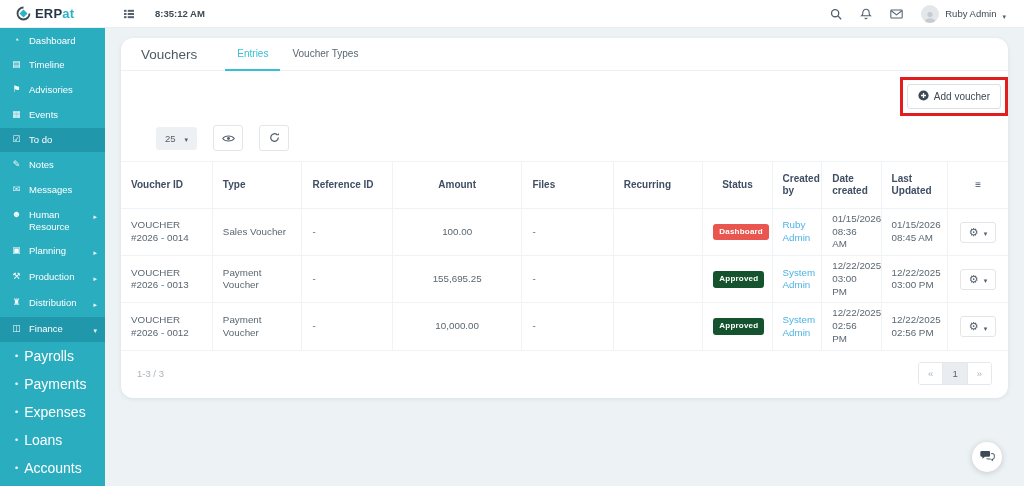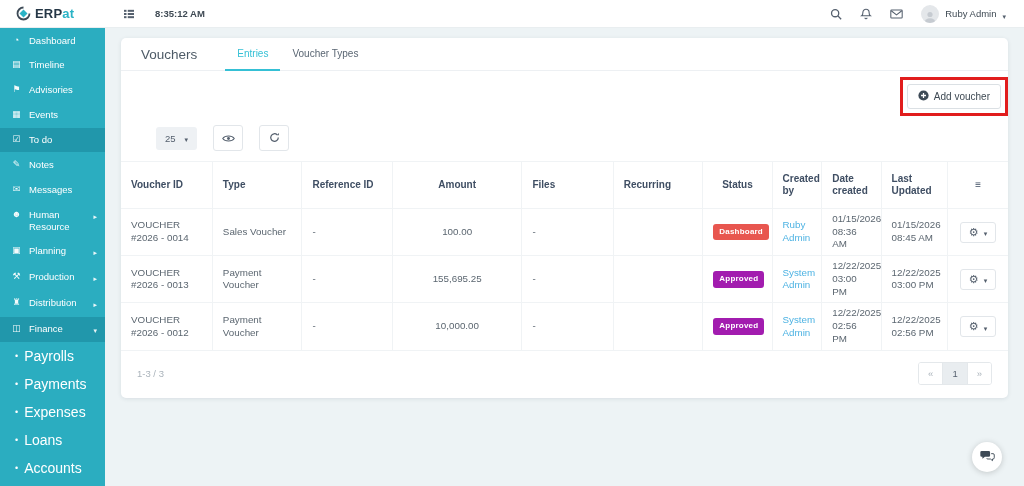--- a/index.html
+++ b/index.html
@@ -32,21 +32,21 @@
   .side-item .icn { width:11px; font-size:9px; opacity:.95; flex:none; text-align:center; }
   .side-item .lbl { flex:1; }
   .side-item .cv { margin-left:auto; padding-top:1px; }
   .side-item.active { background:#2197ab; }
   .sub-item { display:flex; align-items:center; gap:6px; padding:6px 8px 6px 15px;
               font-size:14px; cursor:pointer; }
   .sub-item::before { content:"•"; font-size:9px; }
 
   
   .main { position:absolute; left:105px; top:28px; right:0; bottom:0; padding:10px 16px; overflow:hidden; }
-  .card { background:#fff; border-radius:5px; box-shadow:0 1px 4px rgba(30,50,70,.10); }
+  .card { background:#fff; border-radius:12px; box-shadow:0 1px 4px rgba(30,50,70,.10); }
 
   .card-header { display:flex; align-items:stretch; height:33px; padding:0 20px;
                  border-bottom:1px solid #edf0f3; }
   .card-title { font-size:13.5px; color:#4d5a66; align-self:center; margin-right:28px; }
   .tab { font-size:10px; color:#5a6673; padding:15px 12px; display:flex; align-items:center;
          border-bottom:2px solid transparent; margin-bottom:-1px; cursor:pointer; }
   .tab.active { color:#35c0d5; border-bottom-color:#35c0d5; }
 
   .add-row { display:flex; justify-content:flex-end; padding:6px 0 4px; }
   .annotation { border:3px solid #e11d1d; padding:4px; }
@@ -75,21 +75,21 @@
        border-top:1px solid #f0f3f5; border-bottom:1px solid #f0f3f5; line-height:1.2; }
   td { font-size:9.8px; color:#5b6670; padding:4px 10px; border-bottom:1px solid #f0f3f5;
        vertical-align:middle; line-height:1.3; overflow:hidden; }
   th + th, td + td { border-left:1px solid #f0f3f5; }
   .center { text-align:center; }
   .pre { white-space:pre-line; }
   .link { color:#4eb3e3; cursor:pointer; }
   .badge { display:inline-block; padding:3px 6px; border-radius:3px; font-size:8px;
            font-weight:bold; color:#fff; letter-spacing:.2px; }
   .badge[data-status="Cancelled"] { background:#e8564f; }
-  .badge[data-status="Approved"] { background:#a21caf; }
+  .badge[data-status="Approved"] { background:#14532d; }
   .actions-btn { display:inline-flex; align-items:center; gap:5px; border:1px solid #e2e6ea;
                  border-radius:3px; background:#fff; padding:3px 8px; font-size:11px;
                  color:#55606e; cursor:pointer; }
 
   .card-footer { display:flex; justify-content:space-between; align-items:center; padding:11px 16px 13px; }
   .range { font-size:9.5px; color:#aab3bb; }
   .pagination { display:inline-flex; border:1px solid #e4e8eb; border-radius:3px; overflow:hidden; }
   .page-btn { padding:5px 9px; font-size:9.5px; color:#aab3bb; background:#fff; cursor:pointer; }
   .page-btn.current { background:#e9edf0; color:#55606e; border-left:1px solid #e4e8eb;
                       border-right:1px solid #e4e8eb; }

